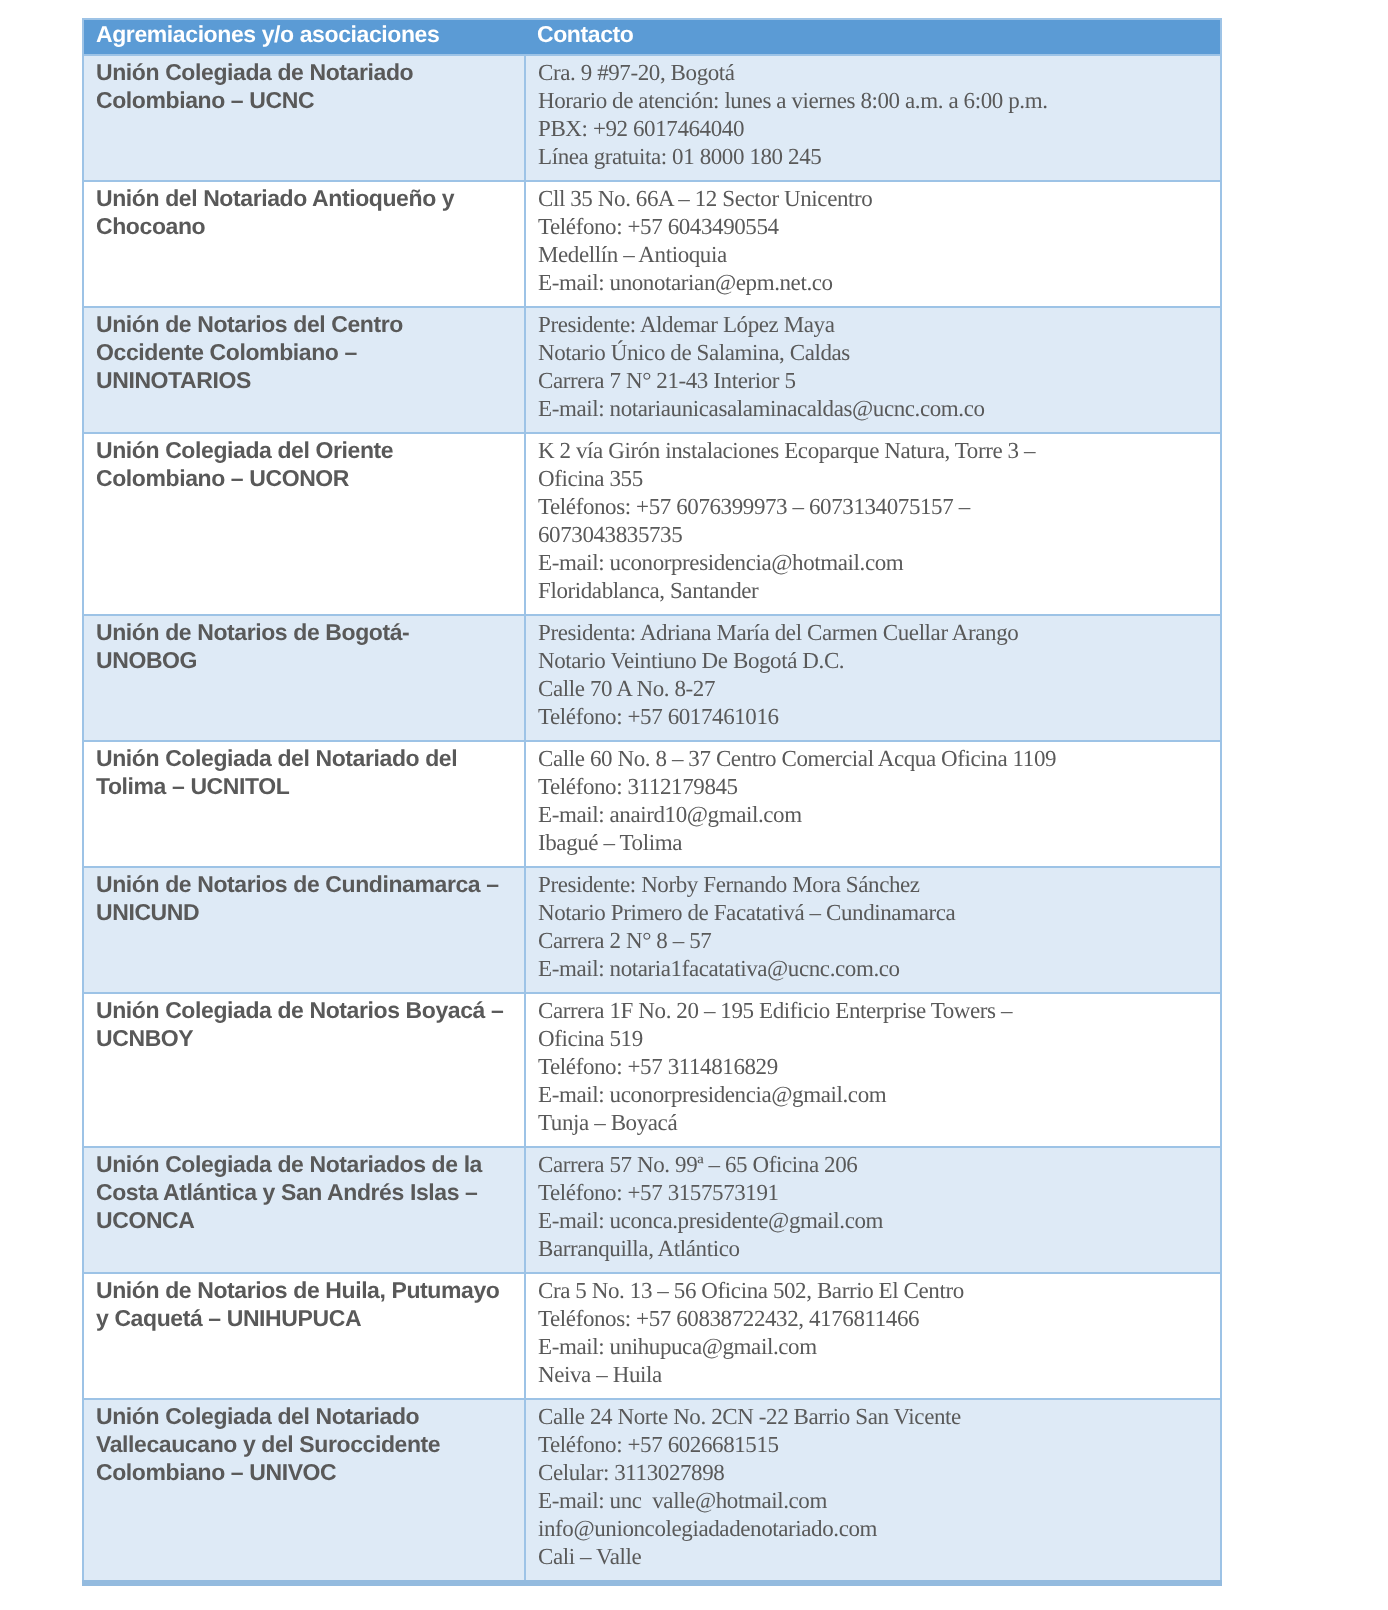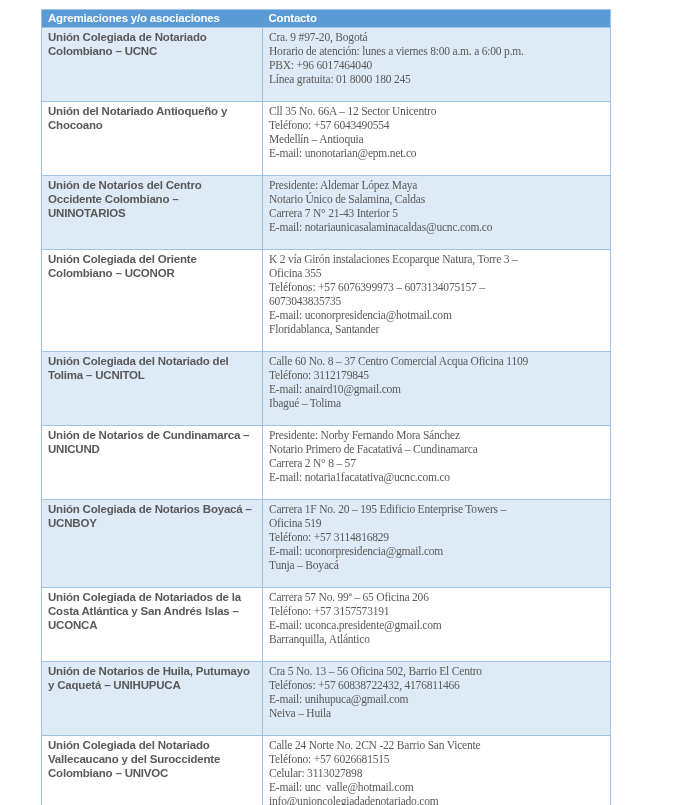--- a/index.html
+++ b/index.html
@@ -25,21 +25,21 @@
   col.c-contact{width:348px;}
   thead th{
     background:var(--header-bg);color:var(--header-text);
     font-weight:bold;text-align:left;
     padding:1px 6px 2px 6px;height:17px;
     border:none;border-top:1px solid var(--border);
   }
   tbody td{
     vertical-align:top;
     border:1px solid var(--border);
-    padding:2px 6px 15px 6px;
+    padding:2px 6px 4px 6px;
   }
   tbody tr:nth-child(odd) td{background:var(--band-bg);}
   tbody tr:nth-child(even) td{background:#FFFFFF;}
   td.col-name{font-weight:bold;}
   .contact-line{white-space:pre-wrap;font-family:Liberation Serif, serif;}
 </style>
 </head>
 <body>
 
 <div class="page">
@@ -53,21 +53,21 @@
         <th>Agremiaciones y/o asociaciones</th>
         <th>Contacto</th>
       </tr>
     </thead>
     <tbody>
         <tr>
           <td class="col-name">Unión Colegiada de Notariado Colombiano – UCNC</td>
           <td class="col-contact">
             <div class="contact-line">Cra. 9 #97-20, Bogotá</div>
             <div class="contact-line">Horario de atención: lunes a viernes 8:00 a.m. a 6:00 p.m.</div>
-            <div class="contact-line">PBX: +96 6017464040</div>
+            <div class="contact-line">PBX: +92 6017464040</div>
             <div class="contact-line">Línea gratuita: 01 8000 180 245</div>
           </td>
         </tr>
         <tr>
           <td class="col-name">Unión del Notariado Antioqueño y Chocoano</td>
           <td class="col-contact">
             <div class="contact-line">Cll 35 No. 66A – 12 Sector Unicentro</div>
             <div class="contact-line">Teléfono: +57 6043490554</div>
             <div class="contact-line">Medellín – Antioquia</div>
             <div class="contact-line">E-mail: unonotarian@epm.net.co</div>
@@ -84,20 +84,29 @@
         </tr>
         <tr>
           <td class="col-name">Unión Colegiada del Oriente Colombiano – UCONOR</td>
           <td class="col-contact">
             <div class="contact-line">K 2 vía Girón instalaciones Ecoparque Natura, Torre 3 –</div>
             <div class="contact-line">Oficina 355</div>
             <div class="contact-line">Teléfonos: +57 6076399973 – 6073134075157 –</div>
             <div class="contact-line">6073043835735</div>
             <div class="contact-line">E-mail: uconorpresidencia@hotmail.com</div>
             <div class="contact-line">Floridablanca, Santander</div>
+          </td>
+        </tr>
+        <tr>
+          <td class="col-name">Unión de Notarios de Bogotá- UNOBOG</td>
+          <td class="col-contact">
+            <div class="contact-line">Presidenta: Adriana María del Carmen Cuellar Arango</div>
+            <div class="contact-line">Notario Veintiuno De Bogotá D.C.</div>
+            <div class="contact-line">Calle 70 A No. 8-27</div>
+            <div class="contact-line">Teléfono: +57 6017461016</div>
           </td>
         </tr>
         <tr>
           <td class="col-name">Unión Colegiada del Notariado del Tolima – UCNITOL</td>
           <td class="col-contact">
             <div class="contact-line">Calle 60 No. 8 – 37 Centro Comercial Acqua Oficina 1109</div>
             <div class="contact-line">Teléfono: 3112179845</div>
             <div class="contact-line">E-mail: anaird10@gmail.com</div>
             <div class="contact-line">Ibagué – Tolima</div>
           </td>

